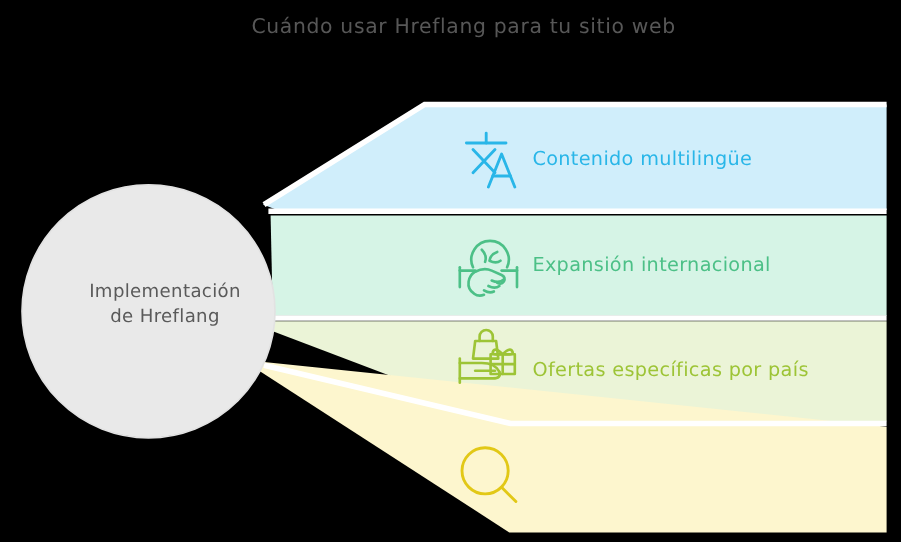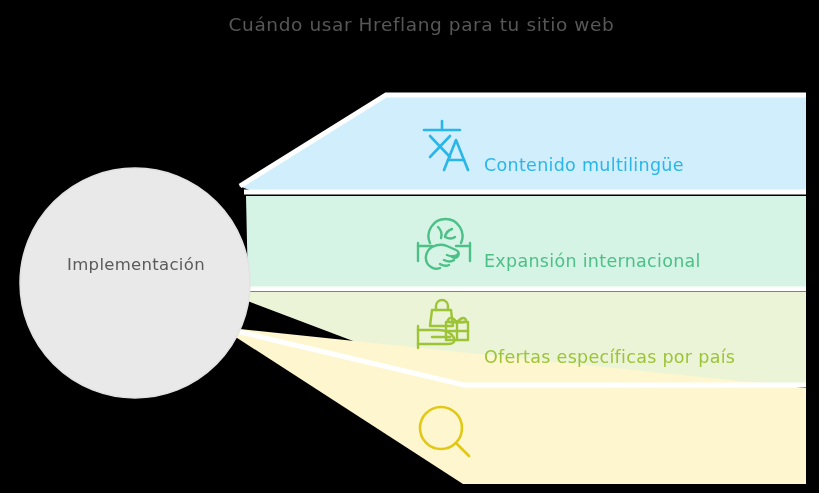--- a/index.html
+++ b/index.html
@@ -23,38 +23,37 @@
     text-align:center;
     font-family:"DejaVu Sans", sans-serif;
     font-size:18.5px;
     letter-spacing:0.6px;
     color:#575757;
     white-space:nowrap;
   }
 
   .hub-label {
     position:absolute;
-    left:21px; top:253px;
+    left:35px; top:253px;
     width:230px;
     text-align:center;
     color:#5a5a5a;
     font-size:16.5px;
     line-height:23px;
     letter-spacing:0.3px;
     pointer-events:none;
   }
   .hub-label span { display:block; }
 
   .row-label {
     position:absolute;
     font-size:17.5px;
     line-height:23px;
     letter-spacing:0.3px;
     white-space:nowrap;
-    margin-top:20px;
   }
   .row-label span { display:block; }
 </style>
 </head>
 <body>
 
 <div id="stage">
 
   <div class="title">Cuándo usar Hreflang para tu sitio web</div>
 
@@ -120,20 +119,21 @@
     </g>
 
     <g fill="none" stroke="#e2c816" stroke-width="2.6" stroke-linecap="round">
       <circle cx="441" cy="428" r="21"></circle>
       <line x1="456" y1="443" x2="469" y2="456"></line>
     </g>
   </svg>
 
   <div class="hub-label">
     <span>Implementación</span>
+    <span>de Hreflang</span>
   </div>
 
   <div class="row-label" style="left:484px; top:134px; color:#29b6e8;">
     <span>Contenido multilingüe</span>
   </div>
 
   <div class="row-label" style="left:484px; top:230px; color:#4cc087;">
     <span>Expansión internacional</span>
   </div>
 

